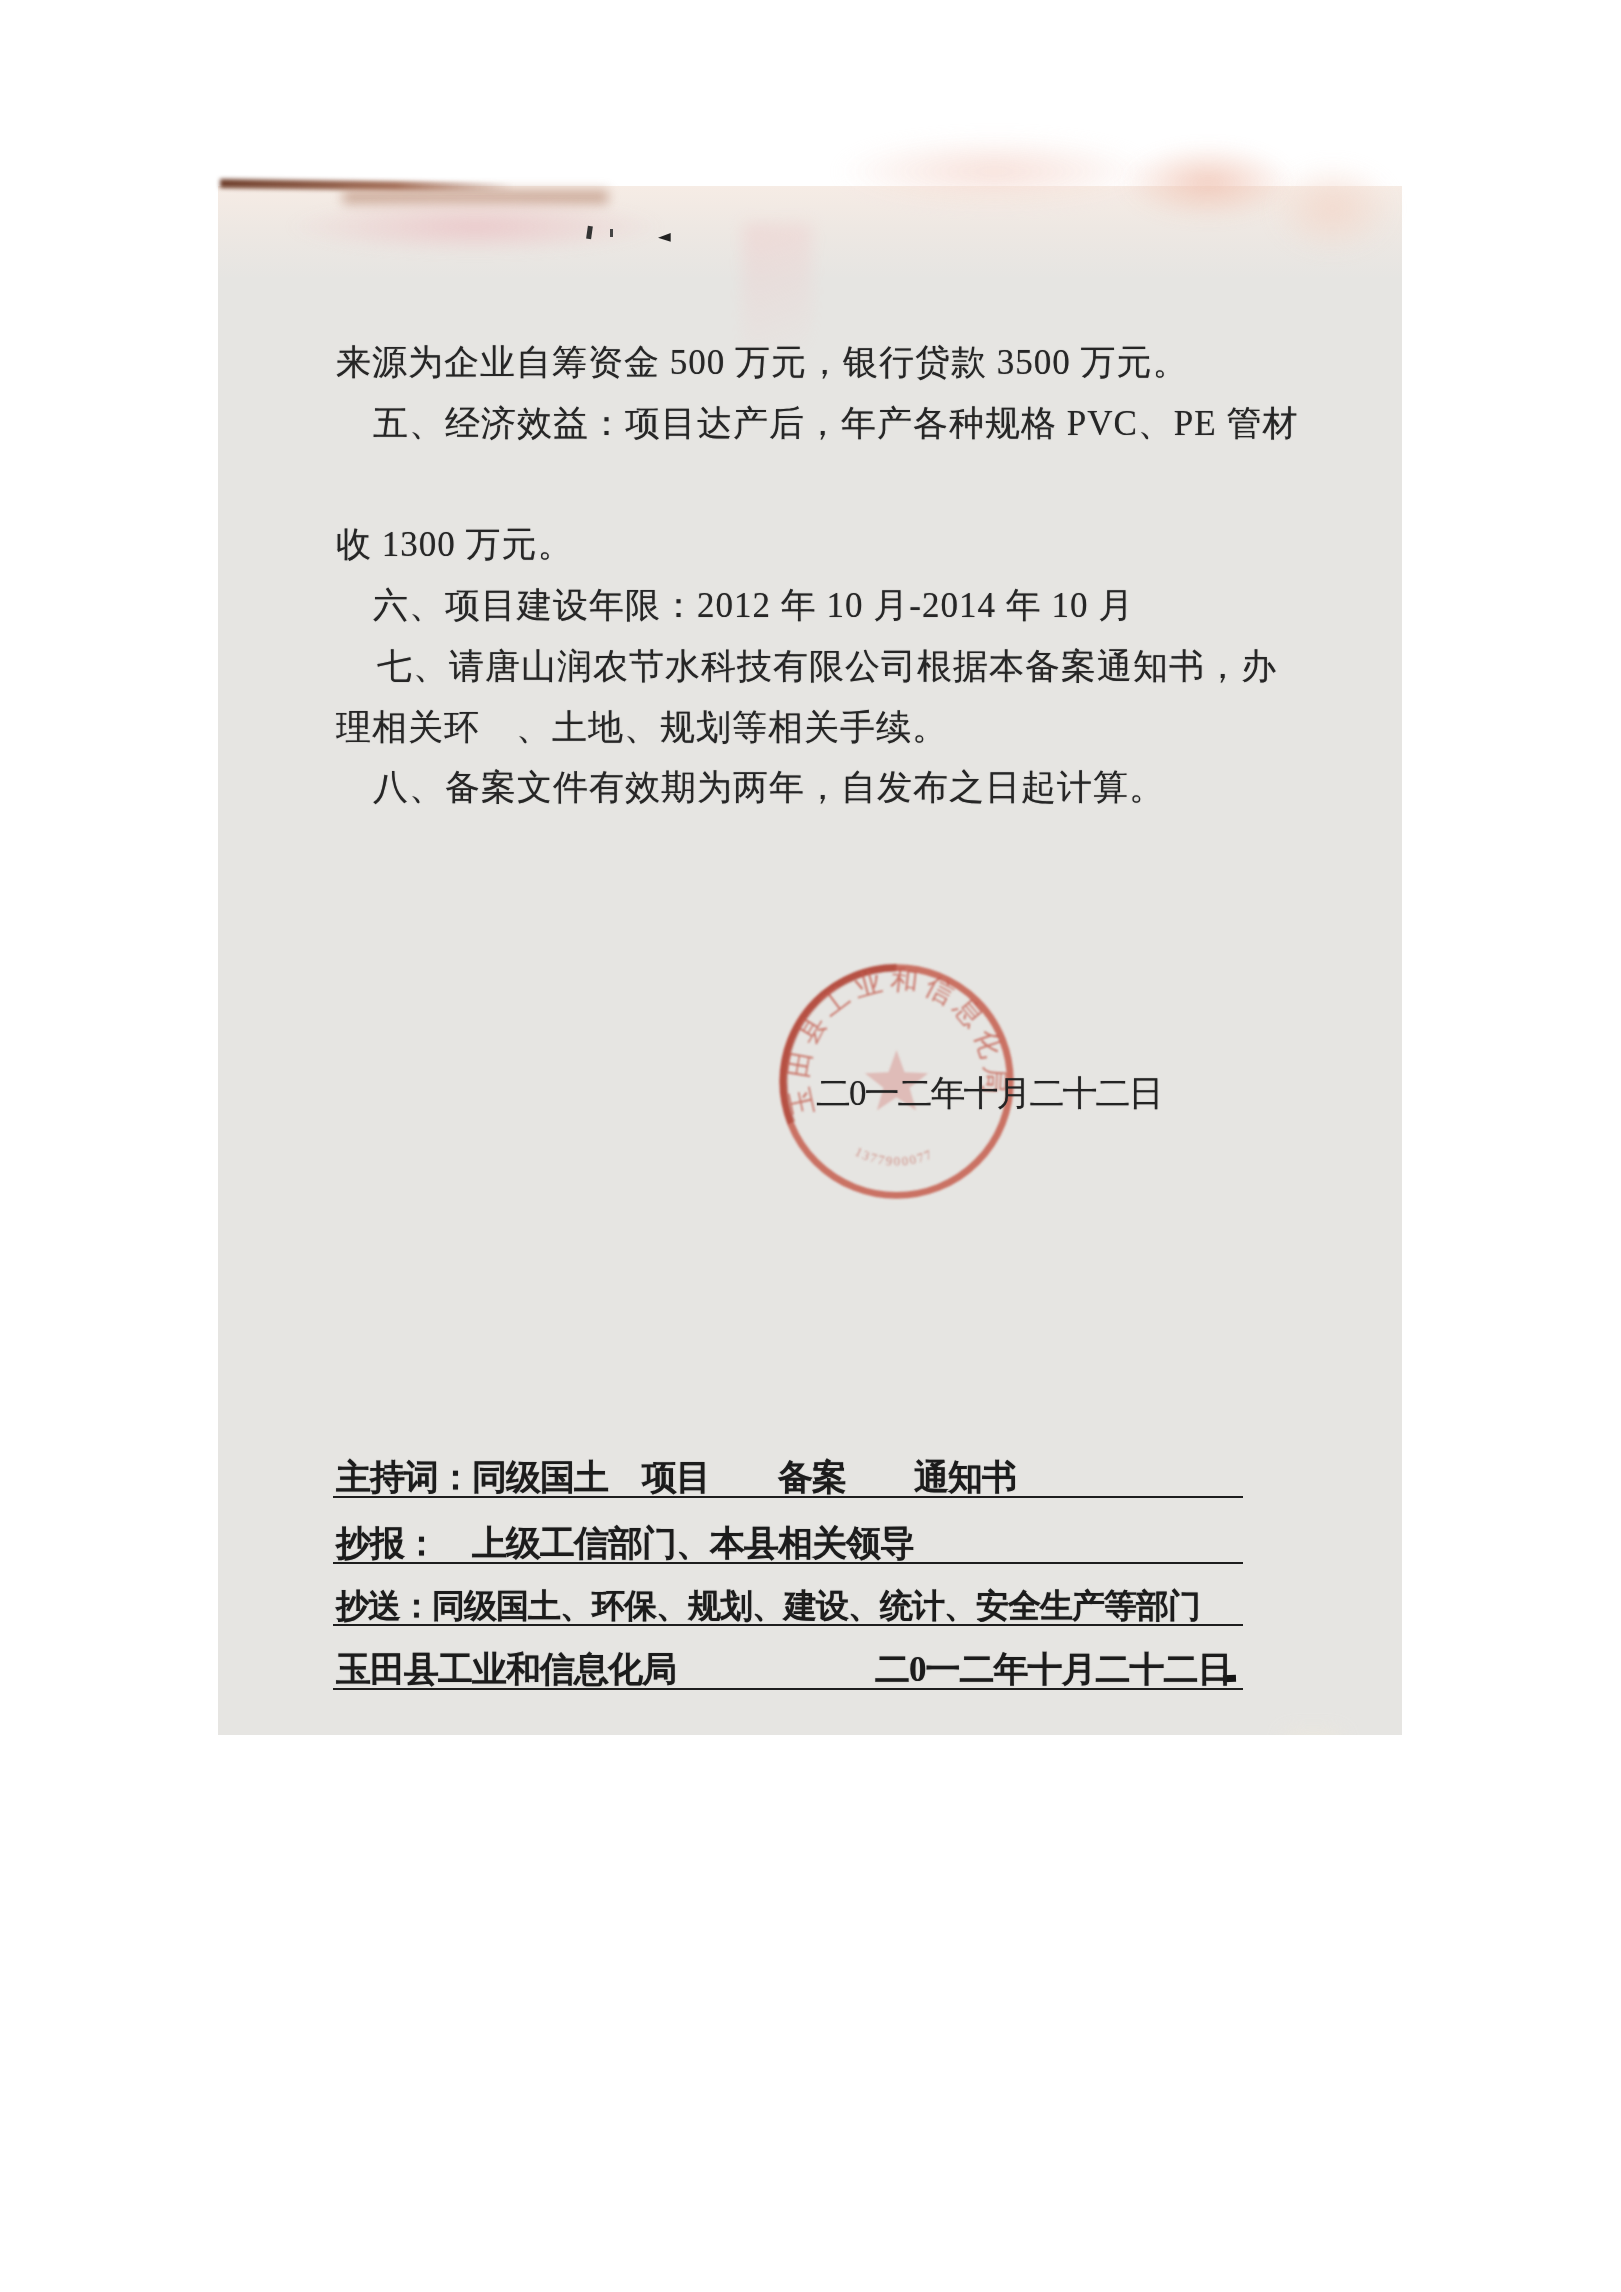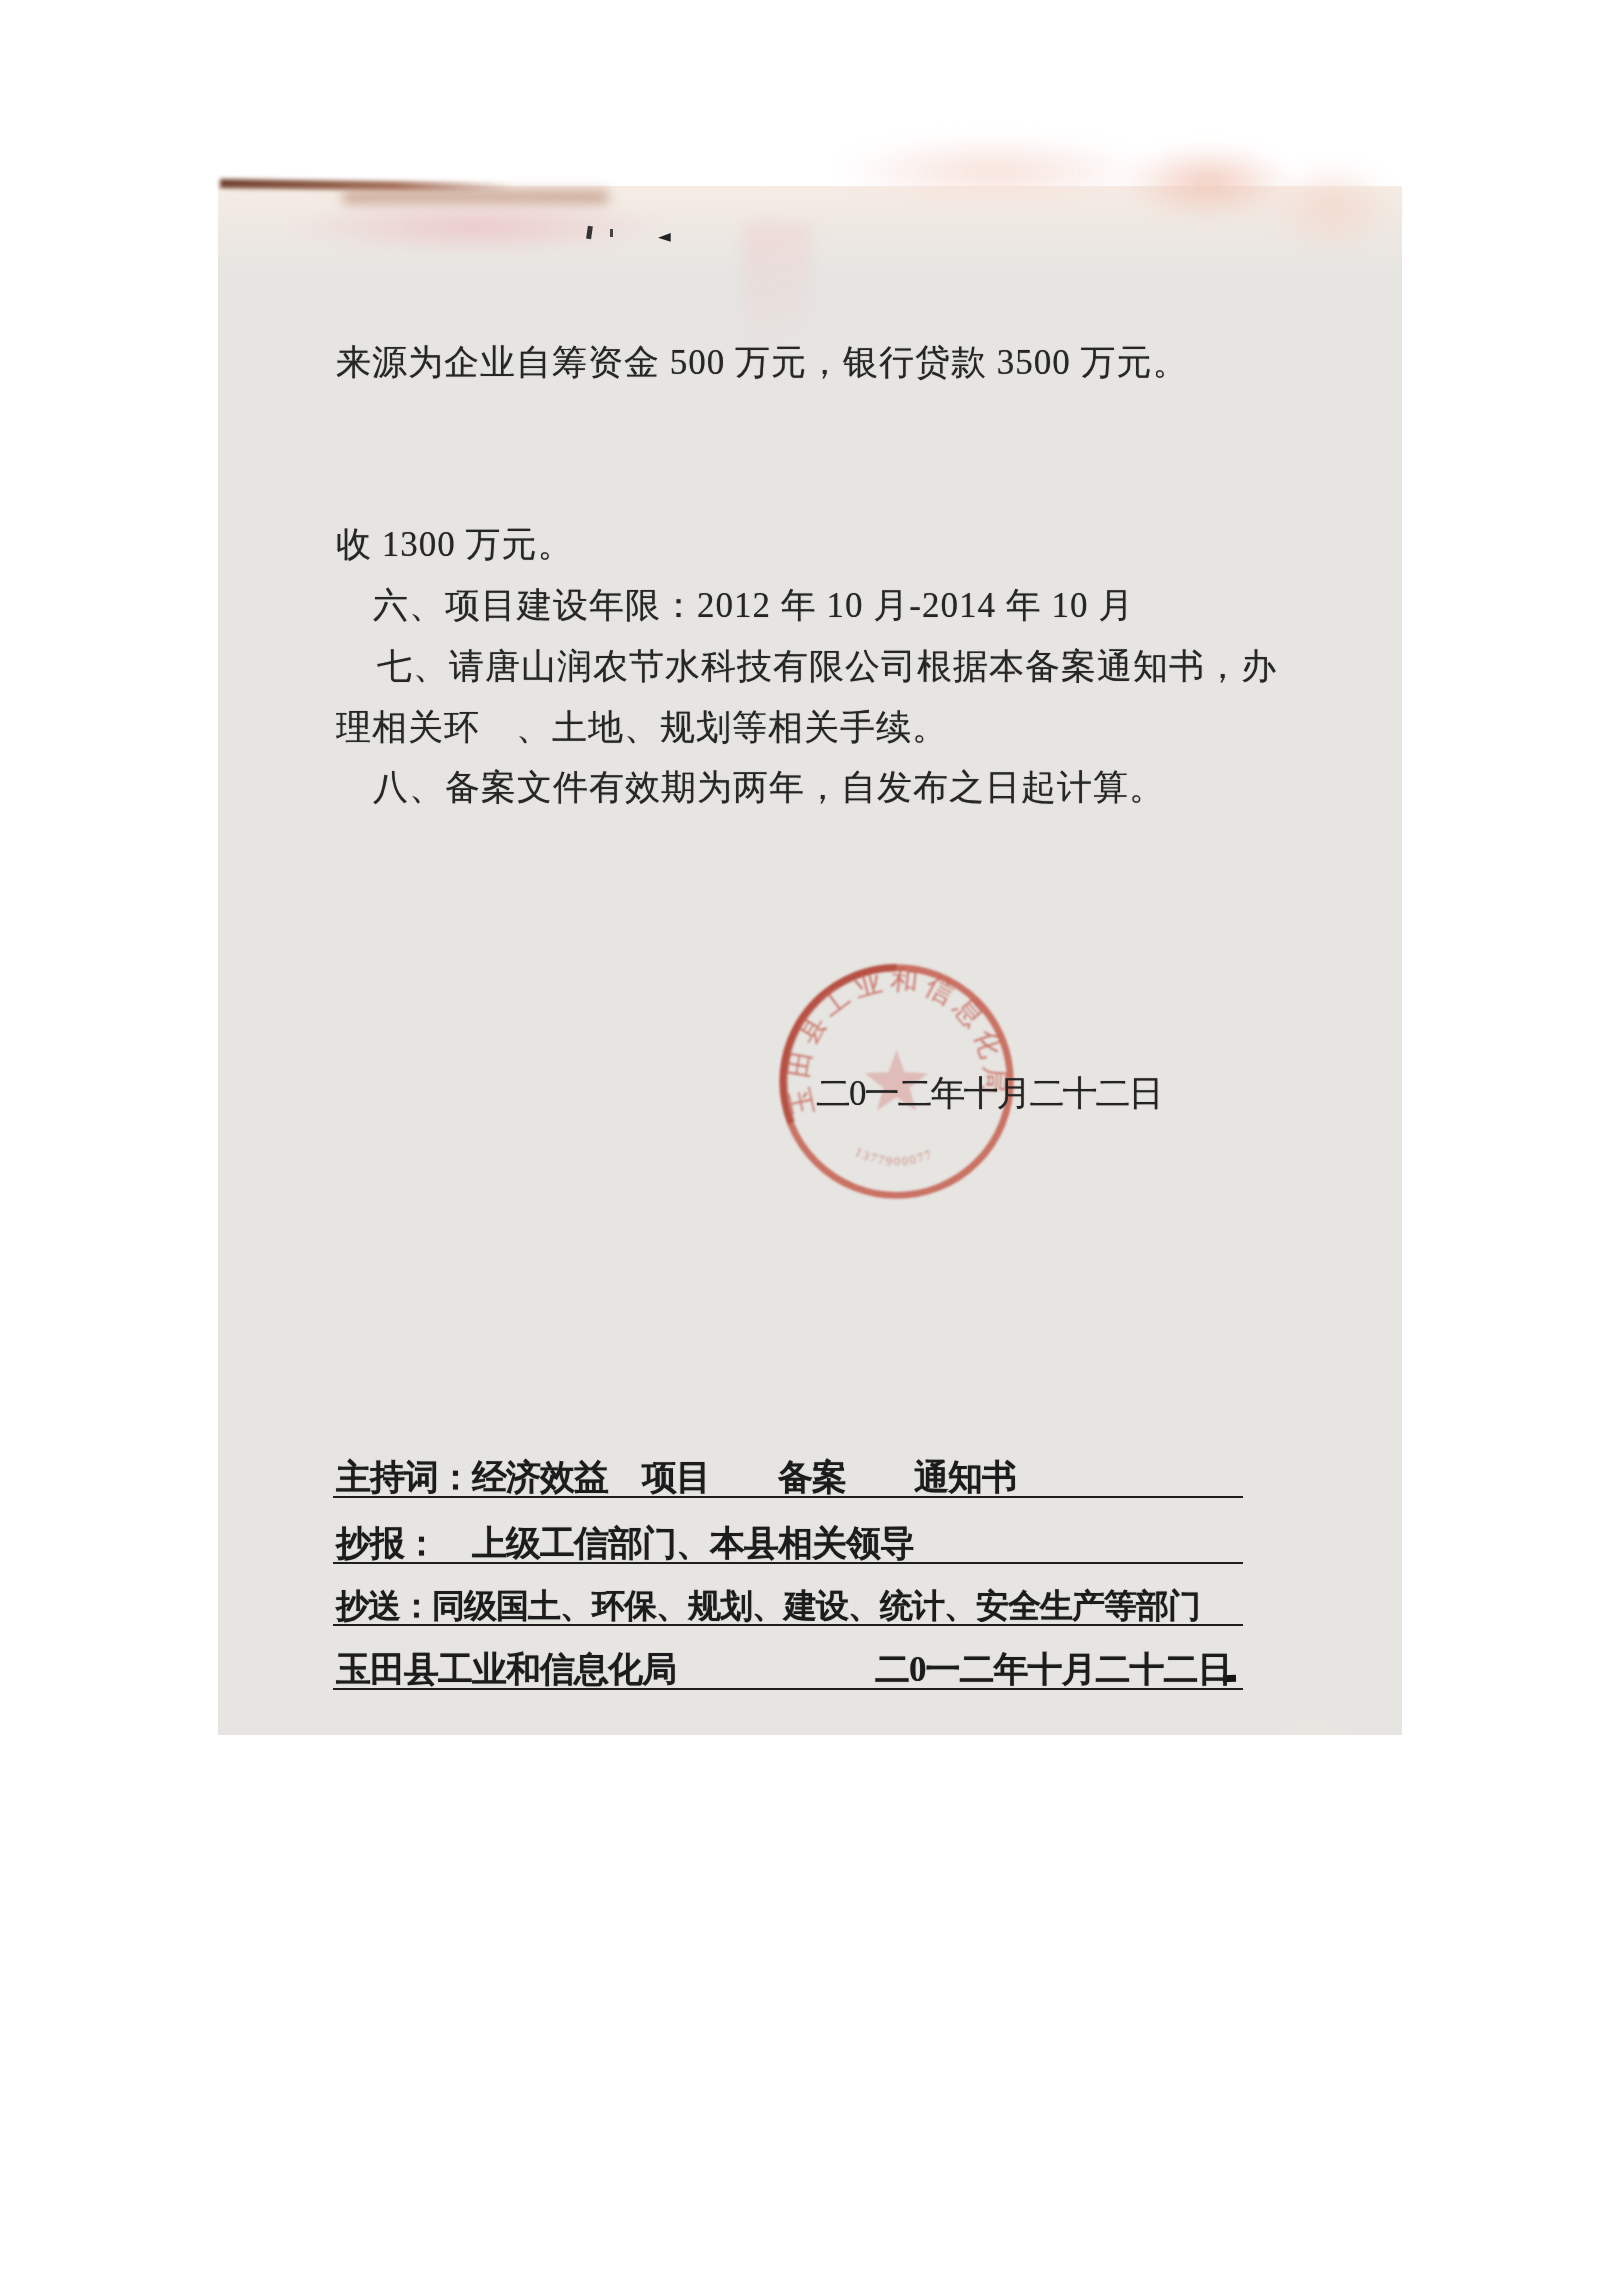--- a/index.html
+++ b/index.html
@@ -54,20 +54,21 @@
   <div class="artifact" style="left:1269px;top:162px;width:127px;height:93px;background:radial-gradient(ellipse at center,#f3d6c9,rgba(243,214,201,0) 70%);filter:blur(9.8px);opacity:.8;"></div>
   <div class="artifact" style="left:743px;top:223px;width:69px;height:132px;background:linear-gradient(160deg,#eec9c9,rgba(238,201,201,0));filter:blur(7.8px);opacity:.45;"></div>
   <div class="artifact" style="left:587px;top:226px;width:4.9px;height:12.7px;background:#333;transform:rotate(8deg);"></div>
   <div class="artifact" style="left:610px;top:229px;width:2.9px;height:7.8px;background:#444;"></div>
   <div class="artifact" style="left:658px;top:233px;width:12.7px;height:8.8px;background:#222;clip-path:polygon(0 55%,100% 0,100% 100%);"></div>
   <div class="artifact" style="left:1223px;top:1675px;width:12.7px;height:6.9px;background:#151515;transform:rotate(-2deg);"></div>
   <div class="artifact" style="left:235px;top:1841px;width:206px;height:17.6px;background:#ecd3cf;filter:blur(5.9px);opacity:.55;"></div>
   <div class="artifact" style="left:1286px;top:1733px;width:54px;height:127px;background:#efe9dc;filter:blur(9.8px);opacity:.65;"></div>
 
   <div class="bodyline" style="left:336px;top:345px;">来源为企业自筹资金 500 万元，银行贷款 3500 万元。</div>
+  <div class="bodyline" style="left:373px;top:406px;">五、经济效益：项目达产后，年产各种规格 PVC、PE 管材</div>
   <div class="bodyline" style="left:336px;top:527px;">收 1300 万元。</div>
   <div class="bodyline" style="left:373px;top:588px;">六、项目建设年限：2012 年 10 月-2014 年 10 月</div>
   <div class="bodyline" style="left:377px;top:649px;">七、请唐山润农节水科技有限公司根据本备案通知书，办</div>
   <div class="bodyline" style="left:373px;top:770px;">八、备案文件有效期为两年，自发布之日起计算。</div>
   <div class="bodyline" style="left:336px;top:710px;">理相关环　、土地、规划等相关手续。</div>
 
   <svg class="stamp" width="261" height="261" viewBox="0 0 266 266">
     <defs>
       <filter id="sblur" x="-10%" y="-10%" width="120%" height="120%">
         <feGaussianBlur stdDeviation="0.9"></feGaussianBlur>
@@ -84,21 +85,21 @@
       </text>
       <text font-size="13" fill="#c4685c" letter-spacing="2" opacity="0.7">
         <textPath href="#arcBottom" startOffset="22%">1377900077</textPath>
       </text>
     </g>
   </svg>
 
   <div class="dateline">二0一二年十月二十二日</div>
 
   <div class="fl" style="top:1459px;">
-    <span class="txt">主持词：经济效益　项目　　备案　　通知书</span>
+    <span class="txt">主持词：同级国土　项目　　备案　　通知书</span>
   </div>
   <div class="fl" style="top:1525px;">
     <span class="txt">抄报：　上级工信部门、本县相关领导</span>
   </div>
   <div class="fl" style="top:1587px;">
     <span class="txt txt-sm">抄送：同级国土、环保、规划、建设、统计、安全生产等部门</span>
   </div>
   <div class="fl" style="top:1651px;">
     <span class="txt">玉田县工业和信息化局</span>
     <span class="txt" style="left:542px;">二0一二年十月二十二日</span>

